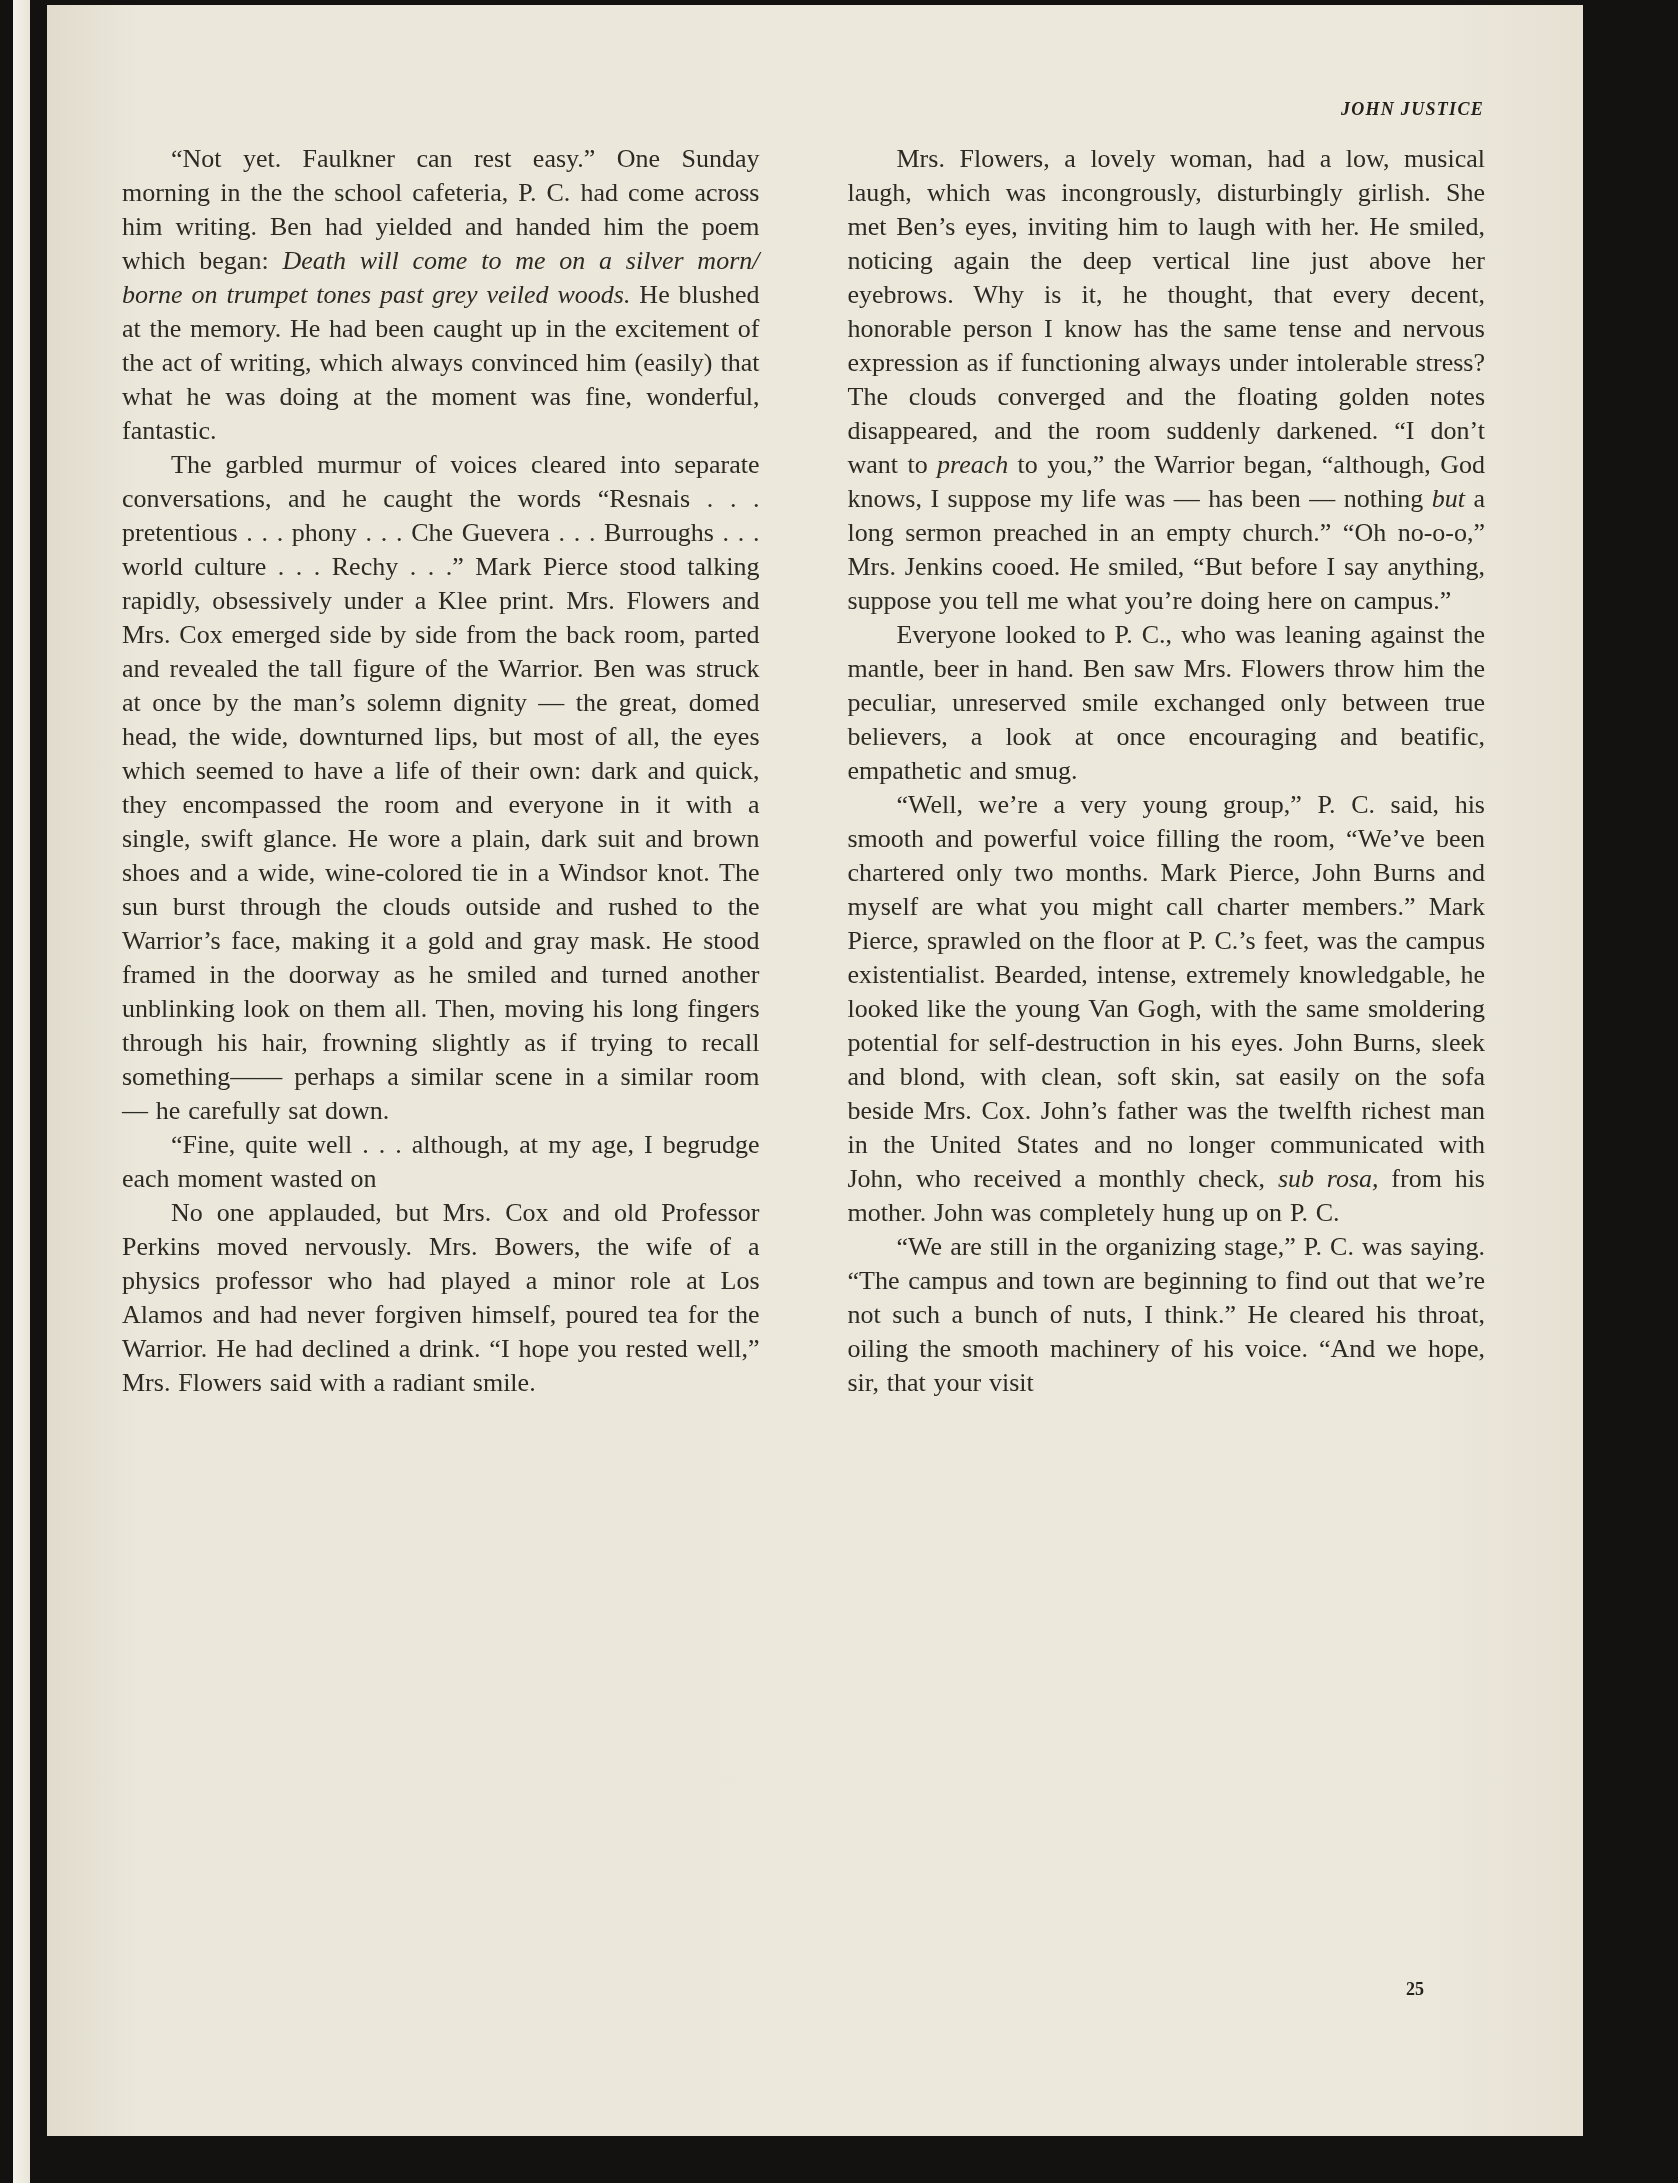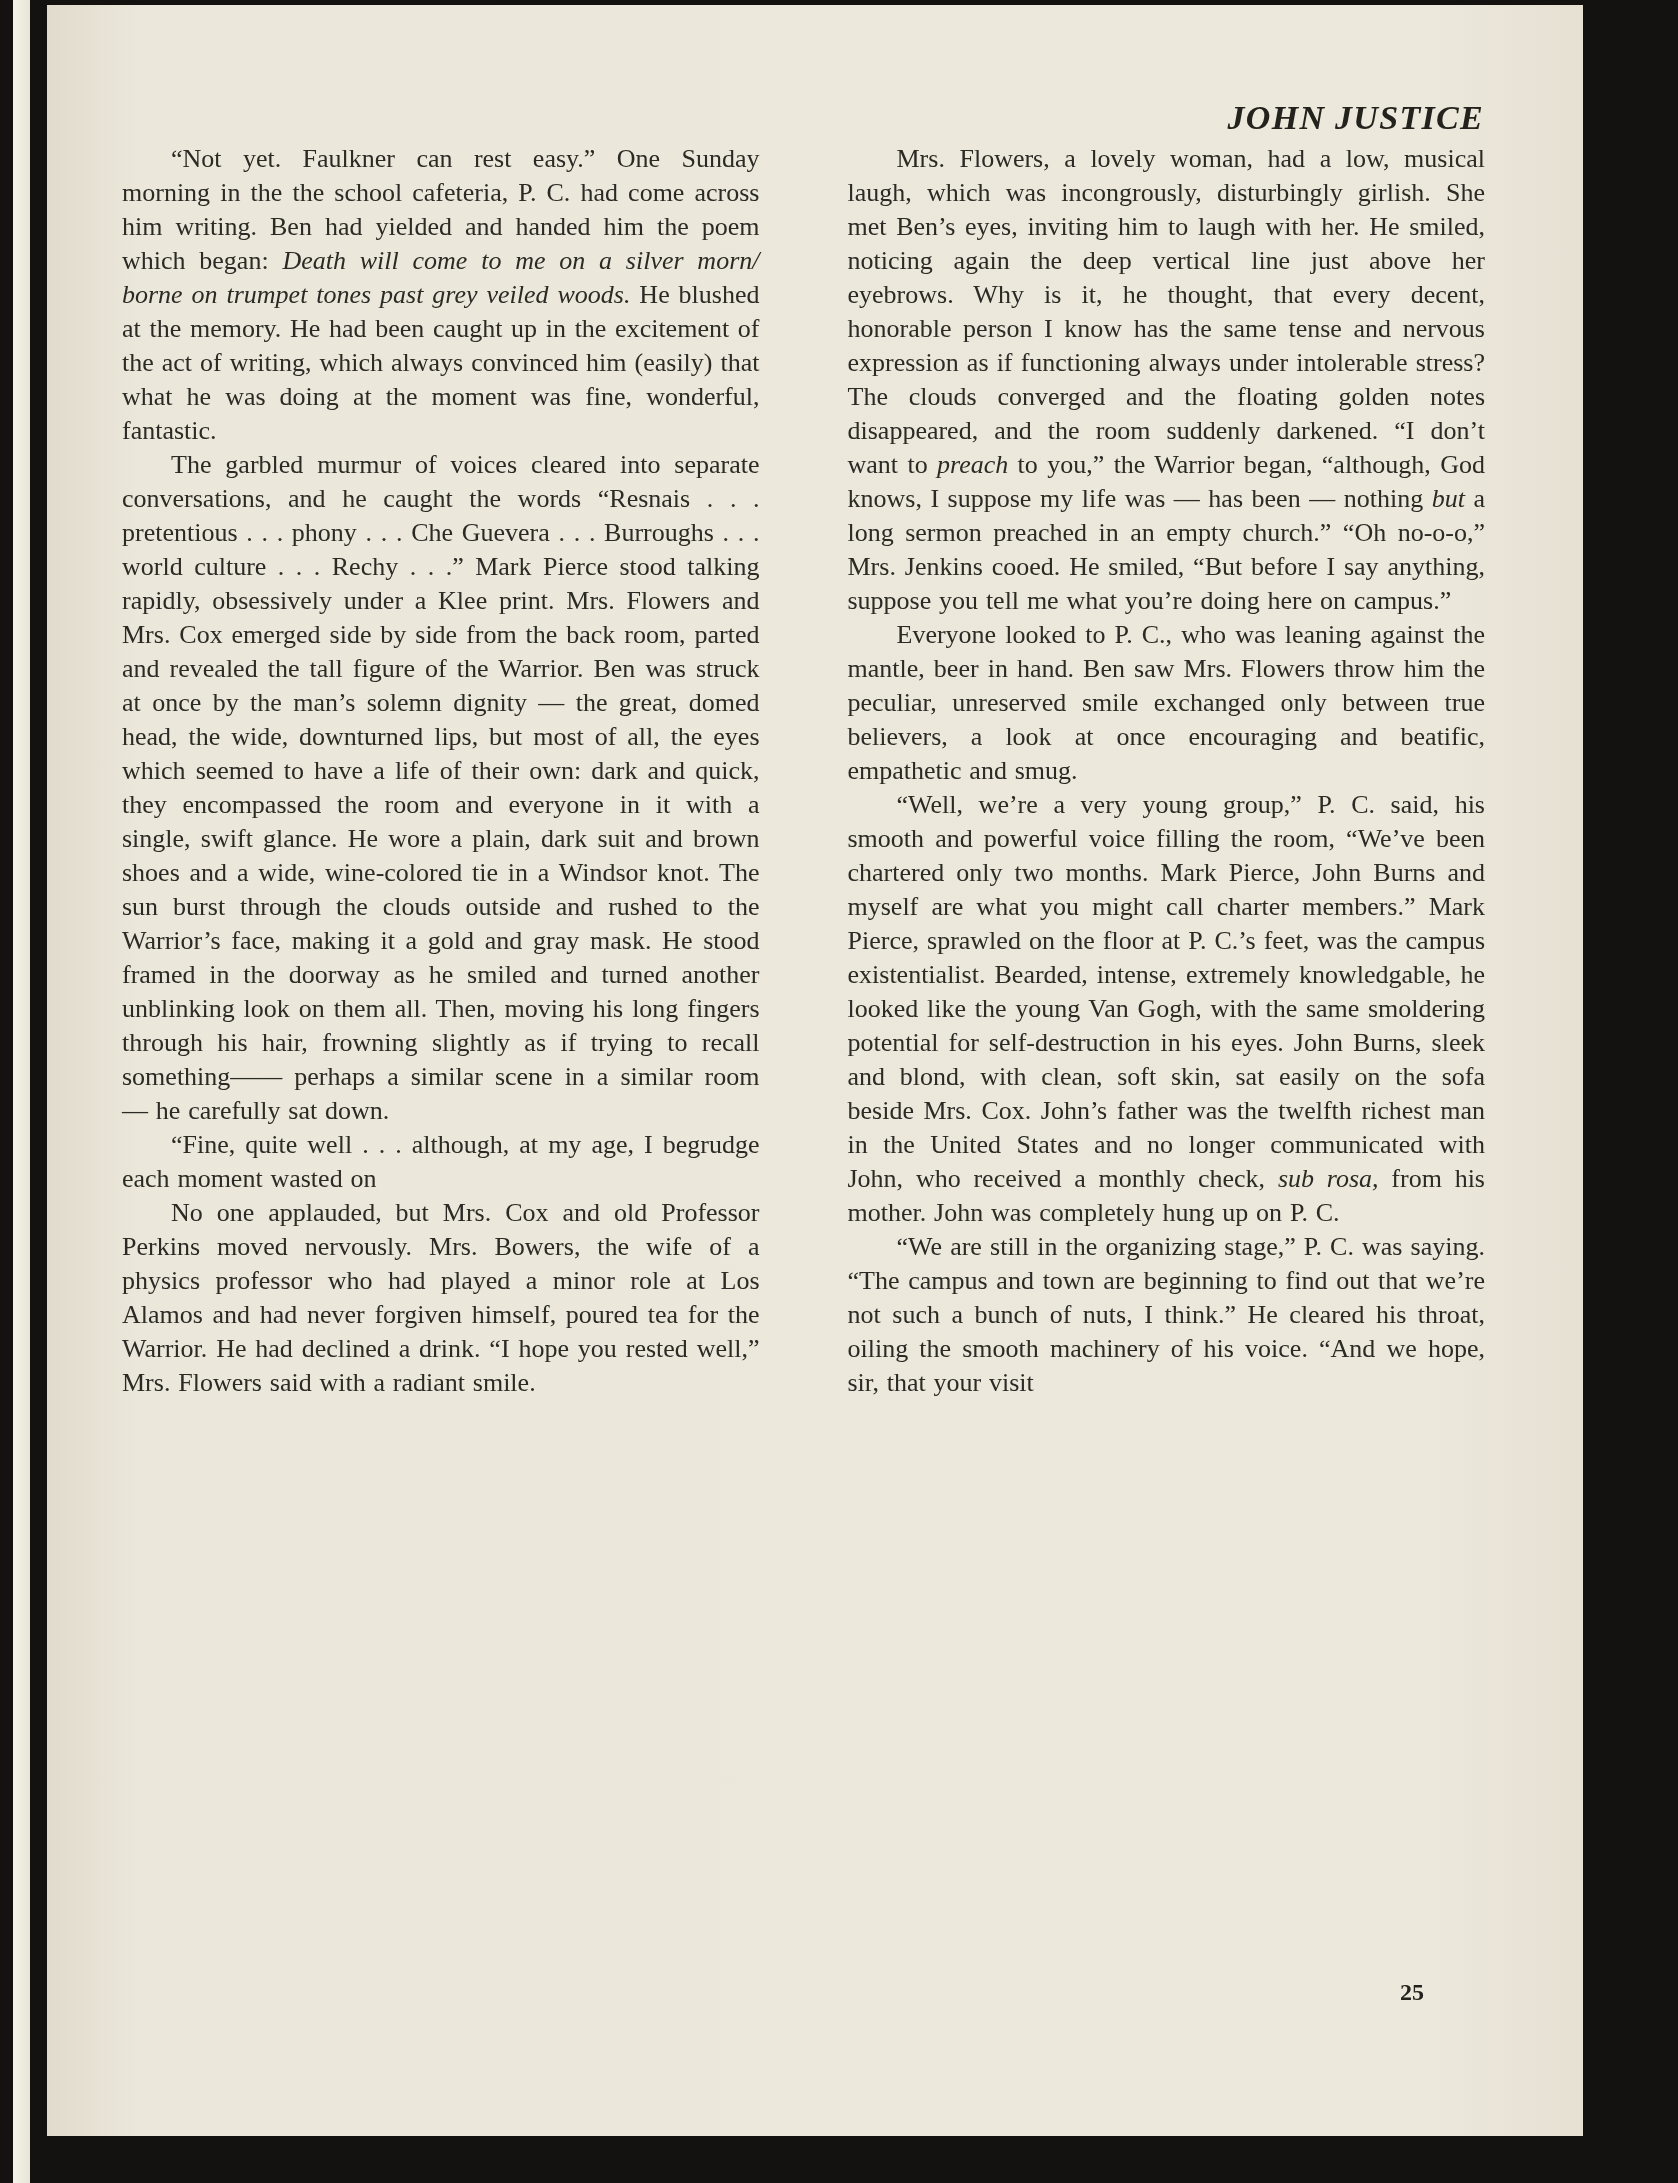--- a/index.html
+++ b/index.html
@@ -31,21 +31,21 @@
     height: 2131px;
     background: linear-gradient(90deg, #e0dbcc 0%, #ebe7da 6%, #ece8db 90%, #e5e0d2 100%);
     color: #26241f;
   }
   .running-header {
     position: absolute;
     top: 94px;
     right: 99px;
     font-style: italic;
     font-weight: bold;
-    font-size: 34px;
+    font-size: 18px;
     letter-spacing: 1.3px;
     color: #23221d;
   }
   .columns {
     position: absolute;
     top: 137px;
     left: 75px;
     width: 1363px;
     display: flex;
     gap: 88px;
@@ -64,21 +64,21 @@
   .col p.indent {
     text-indent: 49px;
   }
   .it {
     font-style: italic;
   }
   .page-number {
     position: absolute;
     top: 1974px;
     right: 159px;
-    font-size: 24px;
+    font-size: 18px;
     font-weight: bold;
     color: #23221d;
   }
 </style>
 </head>
 <body>
 
 <div class="scan">
   <div class="edge-strip"></div>
   <div class="page">

